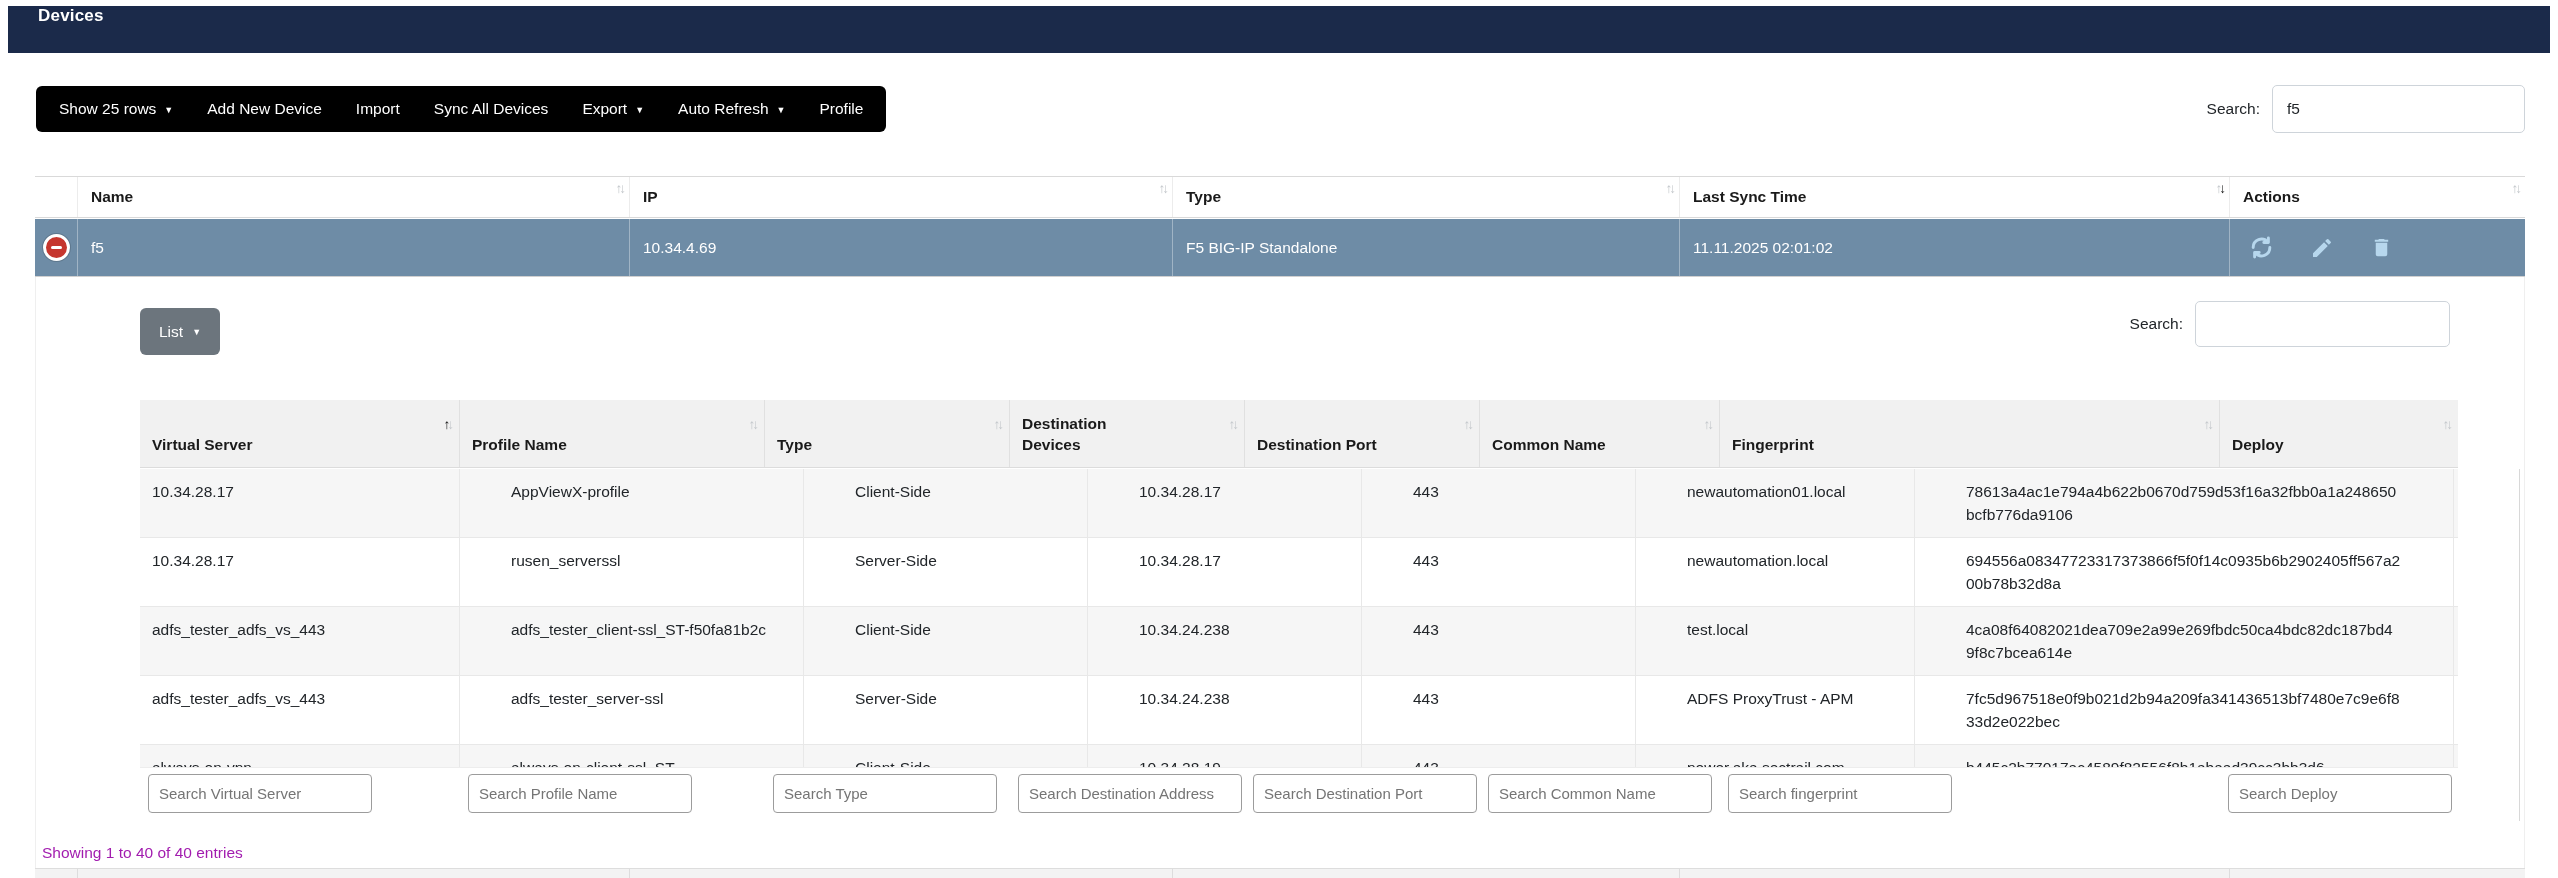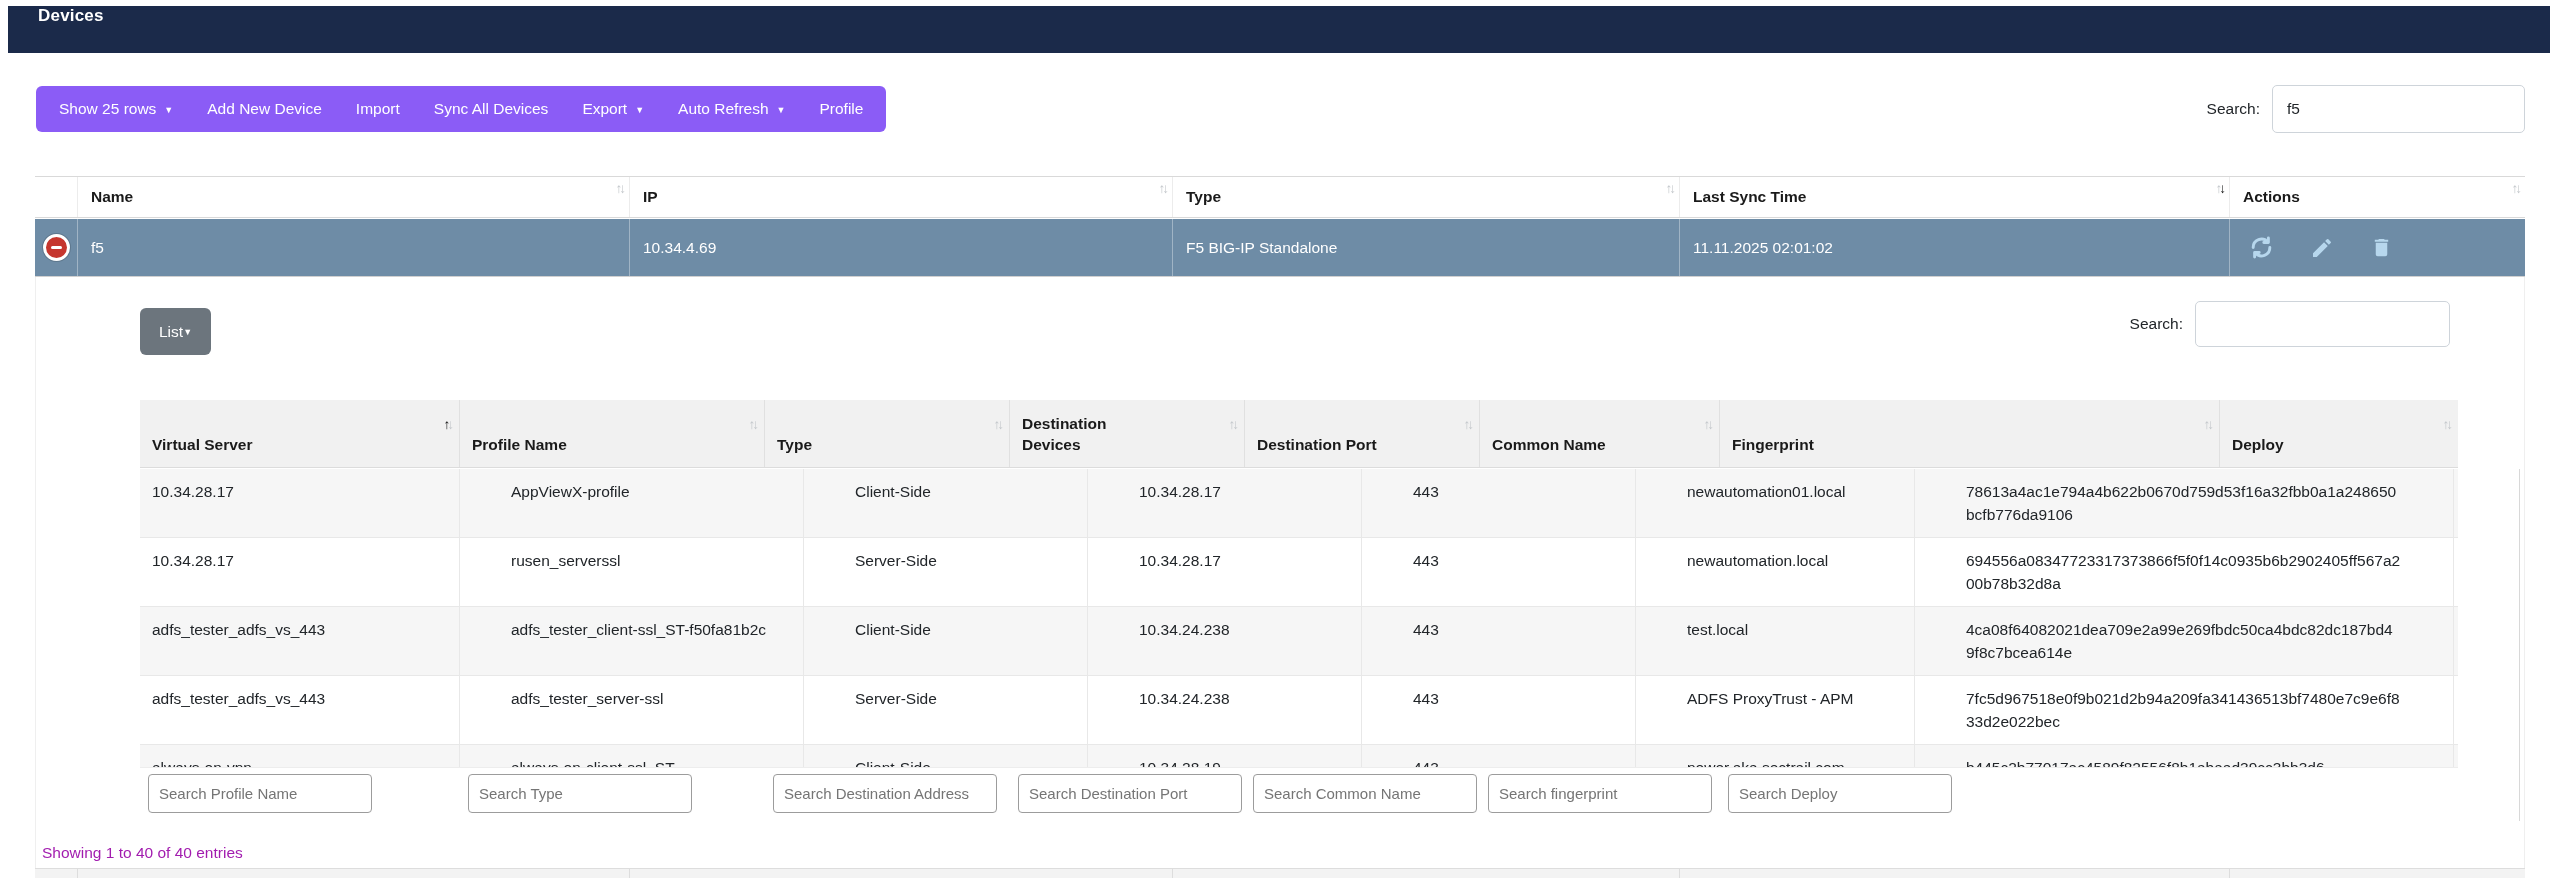--- a/index.html
+++ b/index.html
@@ -6,21 +6,21 @@
   html,body { background:#fff; }
   body { font-family: "Liberation Sans", "DejaVu Sans", sans-serif; }
   .page { position:relative; width:2558px; height:878px; background:#fff; overflow:hidden; }
 
   
   .titlebar { position:absolute; left:8px; top:6px; width:2542px; height:47px;
     background:#1b2a4a; color:#fff; display:flex; padding-left:30px;
     font-size:17px; font-weight:600; letter-spacing:.2px; }
 
   
-  .toolbar { position:absolute; left:36px; top:86px; height:46px; background:#8b5cf6;
+  .toolbar { position:absolute; left:36px; top:86px; height:46px; background:#000000;
     border-radius:6px; display:inline-flex; align-items:center; padding:0 6px; }
   .tbtn { background:none; border:none; color:#fff; font-family:inherit; font-size:15.5px;
     height:46px; padding:0 17px; display:flex; align-items:center; gap:8px; cursor:pointer; white-space:nowrap; }
   .caret { font-size:9px; line-height:1; transform:translateY(1px); }
 
   
   .search-wrap { position:absolute; display:flex; align-items:center; gap:12px;
     font-size:15.5px; color:#212529; }
   .search-top { top:85px; right:33px; height:48px; }
   .search-detail { top:301px; right:108px; height:46px; }
@@ -53,21 +53,21 @@
   .icon-btn { background:none; border:none; color:inherit; cursor:pointer; padding:0;
     display:flex; align-items:center; }
 
   
   .expanded-border { position:absolute; left:35px; top:277px; width:2490px; height:591px;
     border-left:1px solid #efefef; border-right:1px solid #efefef; pointer-events:none; }
 
   
   .list-btn { position:absolute; left:140px; top:308px; height:47px; background:#6c757d;
     border:none; border-radius:6px; color:#fff; font-size:15.5px; padding:0 19px;
-    display:flex; align-items:center; font-family:inherit; cursor:pointer; }
+    display:flex; align-items:center; gap:9px; font-family:inherit; cursor:pointer; }
 
   
   .dg { display:grid; grid-template-columns:320px 305px 245px 235px 235px 240px 500px 238px; }
   .dhead { position:absolute; left:140px; top:400px; width:2318px; height:68px;
     background:#f1f1f1; border-bottom:1px solid #dcdcdc; }
   .dhcell { position:relative; display:flex; align-items:flex-end; padding:0 12px 12px 12px;
     font-weight:700; font-size:15.5px; color:#1a1a1a; line-height:21px;
     border-right:1px solid #e0e0e0; cursor:pointer; }
   .dhcell:last-child { border-right:none; }
   .dhcell .sort { top:auto; bottom:32px; right:8px; }
@@ -334,20 +334,21 @@
           </svg>
         </button>
       </div>
     </div>
 
   </div>
 
   <div class="vline"></div>
 
   <div class="dg dfilter">
+    <div class="fcell"><input type="text" placeholder="Search Virtual Server" style=""></div>
     <div class="fcell"><input type="text" placeholder="Search Profile Name" style=""></div>
     <div class="fcell"><input type="text" placeholder="Search Type" style=""></div>
     <div class="fcell"><input type="text" placeholder="Search Destination Address" style=""></div>
     <div class="fcell"><input type="text" placeholder="Search Destination Port" style=""></div>
     <div class="fcell"><input type="text" placeholder="Search Common Name" style=""></div>
     <div class="fcell"><input type="text" placeholder="Search fingerprint" style=""></div>
     <div class="fcell"><input type="text" placeholder="Search Deploy" style=""></div>
   </div>
 
   <div class="dinfo">Showing 1 to 40 of 40 entries</div>

